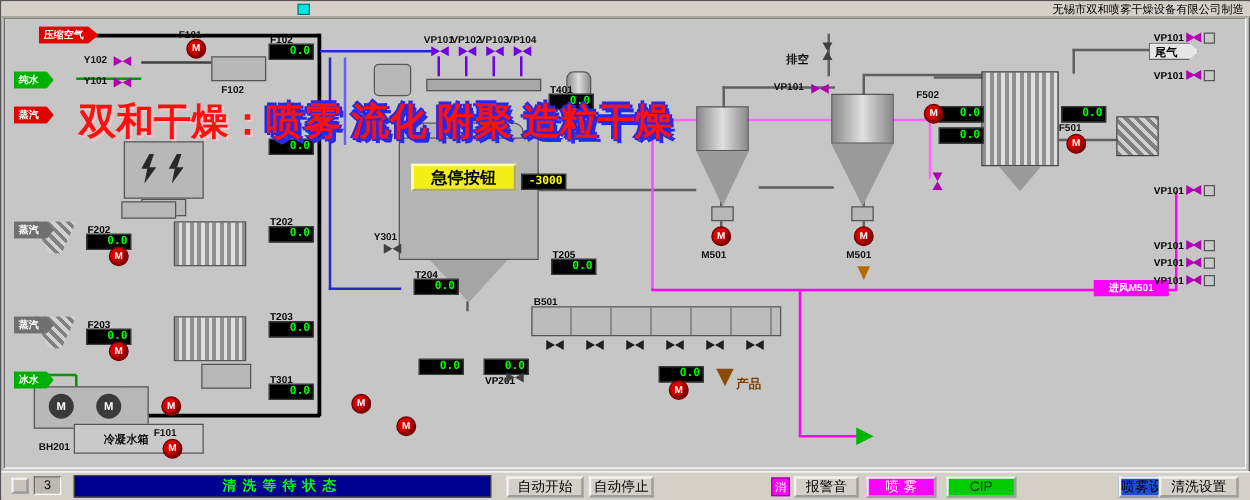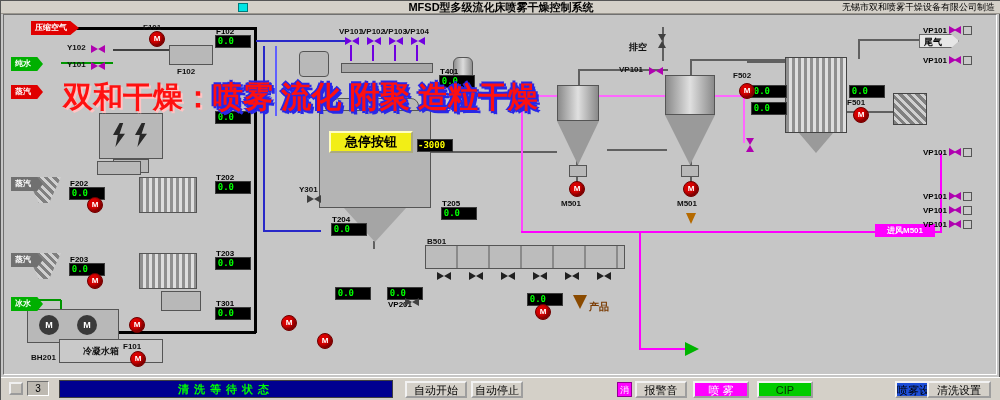--- a/index.html
+++ b/index.html
@@ -22,21 +22,21 @@
   .stripes{background:repeating-linear-gradient(90deg,#909090 0 3px,#dedede 3px 6px)}
   .hatch{background:repeating-linear-gradient(45deg,#808080 0 3px,#d0d0d0 3px 6px)}
   .cone{position:absolute;width:0;height:0;z-index:2}
   .bolt{position:absolute;width:12px;height:24px;background:#282828;z-index:4;
     clip-path:polygon(55% 0,0 50%,40% 50%,20% 100%,100% 45%,55% 45%,85% 0)}
 
   .inlet{position:absolute;height:14px;line-height:14px;padding:0 12px 0 4px;font-size:8px;font-weight:bold;
     white-space:nowrap;z-index:5;clip-path:polygon(0 0,82% 0,100% 50%,82% 100%,0 100%)}
 
   .disp{position:absolute;width:36px;height:13px;background:#000;border:1px solid #3a3a3a;z-index:6}
-  .disp .val{display:block;text-align:right;padding-right:16px;font:bold 9px "DejaVu Sans Mono",monospace;line-height:11px}
+  .disp .val{display:block;text-align:right;padding-right:2px;font:bold 9px "DejaVu Sans Mono",monospace;line-height:11px}
   .disp .lab{position:absolute;top:-9px;left:0;font:bold 8px "Liberation Sans",sans-serif;color:#000;white-space:nowrap}
   .disp .lab.below{top:auto;bottom:-10px}
 
   .pump{position:absolute;width:16px;height:16px;border-radius:50%;background:#d90000;border:1px solid #6b0000;
     color:#fff;font-size:8px;font-weight:bold;text-align:center;line-height:14px;z-index:6;
     box-shadow:inset -2px -2px 3px rgba(0,0,0,.45)}
   .motor{position:absolute;width:20px;height:20px;border-radius:50%;background:#3a3a3a;color:#fff;
     font-size:9px;font-weight:bold;text-align:center;line-height:20px;z-index:5}
 
   .valve{position:absolute;width:14px;height:8px;z-index:6}
@@ -134,21 +134,20 @@
   <div id="prod-label">产品</div>
   <div id="disch-arrow"></div>
   <div id="drain-arrow"></div>
 
   <div id="watermark">
     <span id="wm-prefix">双和干燥：</span><span id="wm-main">喷雾 流化 附聚 造粒干燥</span>
   </div>
 
   <div id="titlebar">
     <span id="appicon"></span>
-    <span id="apptitle">MFSD型多级流化床喷雾干燥控制系统</span>
     <span id="company">无锡市双和喷雾干燥设备有限公司制造</span>
   </div>
   <div id="dframe"></div>
 
   <div id="bottombar">
     <div id="lefticon"></div>
     <div id="counter">3</div>
     <div id="statusbar">清洗等待状态</div>
     <div id="muteicon">消</div>
   <button class="ctl" style="left: 404px; width: 62px; background: rgb(212, 208, 200); color: rgb(0, 0, 0);">自动开始</button>

